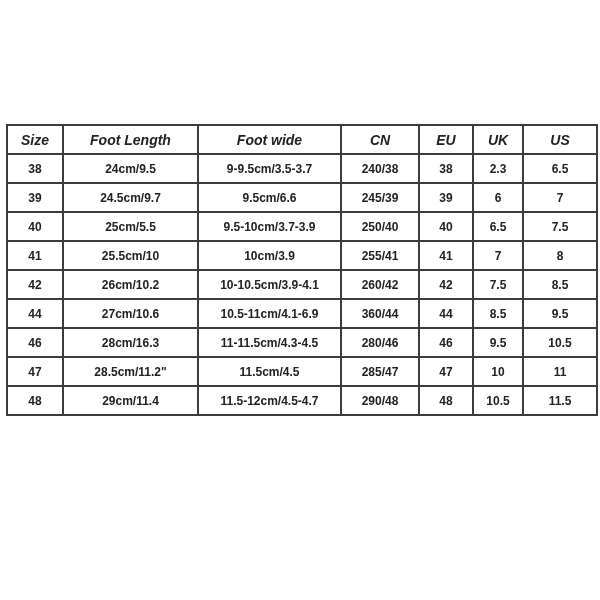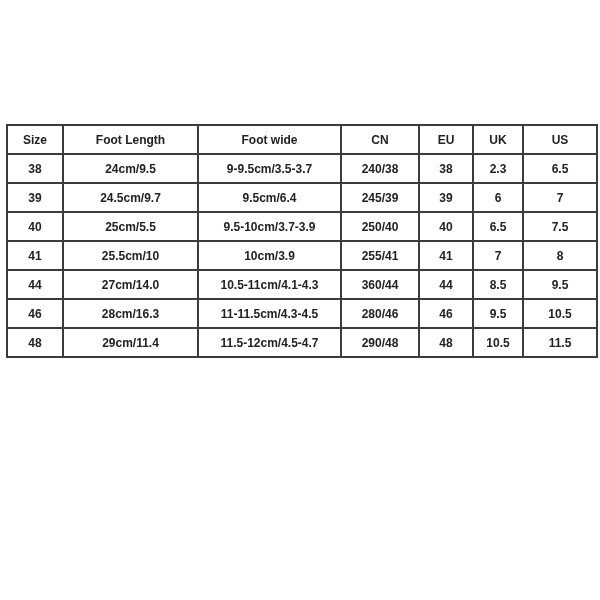--- a/index.html
+++ b/index.html
@@ -31,21 +31,22 @@
   table.size-chart th,
   table.size-chart td {
     border: 2px solid #3c3c3c;
     height: 27px;
     padding: 0 2px;
     vertical-align: middle;
     overflow: hidden;
     white-space: nowrap;
   }
   table.size-chart th {
-    font-size: 12px;
+    font-size: 14px;
+    font-style: italic;
   }
 </style>
 </head>
 <body>
 
 <div class="canvas">
   <table class="size-chart">
     <colgroup>
         <col style="width: 56px;">
         <col style="width: 135px;">
@@ -72,21 +73,21 @@
           <td>24cm/9.5</td>
           <td>9-9.5cm/3.5-3.7</td>
           <td>240/38</td>
           <td>38</td>
           <td>2.3</td>
           <td>6.5</td>
         </tr>
         <tr>
           <td>39</td>
           <td>24.5cm/9.7</td>
-          <td>9.5cm/6.4</td>
+          <td>9.5cm/6.6</td>
           <td>245/39</td>
           <td>39</td>
           <td>6</td>
           <td>7</td>
         </tr>
         <tr>
           <td>40</td>
           <td>25cm/5.5</td>
           <td>9.5-10cm/3.7-3.9</td>
           <td>250/40</td>
@@ -97,38 +98,56 @@
         <tr>
           <td>41</td>
           <td>25.5cm/10</td>
           <td>10cm/3.9</td>
           <td>255/41</td>
           <td>41</td>
           <td>7</td>
           <td>8</td>
         </tr>
         <tr>
+          <td>42</td>
+          <td>26cm/10.2</td>
+          <td>10-10.5cm/3.9-4.1</td>
+          <td>260/42</td>
+          <td>42</td>
+          <td>7.5</td>
+          <td>8.5</td>
+        </tr>
+        <tr>
           <td>44</td>
-          <td>27cm/14.0</td>
-          <td>10.5-11cm/4.1-4.3</td>
+          <td>27cm/10.6</td>
+          <td>10.5-11cm/4.1-6.9</td>
           <td>360/44</td>
           <td>44</td>
           <td>8.5</td>
           <td>9.5</td>
         </tr>
         <tr>
           <td>46</td>
           <td>28cm/16.3</td>
           <td>11-11.5cm/4.3-4.5</td>
           <td>280/46</td>
           <td>46</td>
           <td>9.5</td>
           <td>10.5</td>
         </tr>
         <tr>
+          <td>47</td>
+          <td>28.5cm/11.2"</td>
+          <td>11.5cm/4.5</td>
+          <td>285/47</td>
+          <td>47</td>
+          <td>10</td>
+          <td>11</td>
+        </tr>
+        <tr>
           <td>48</td>
           <td>29cm/11.4</td>
           <td>11.5-12cm/4.5-4.7</td>
           <td>290/48</td>
           <td>48</td>
           <td>10.5</td>
           <td>11.5</td>
         </tr>
       </tbody>
   </table>

